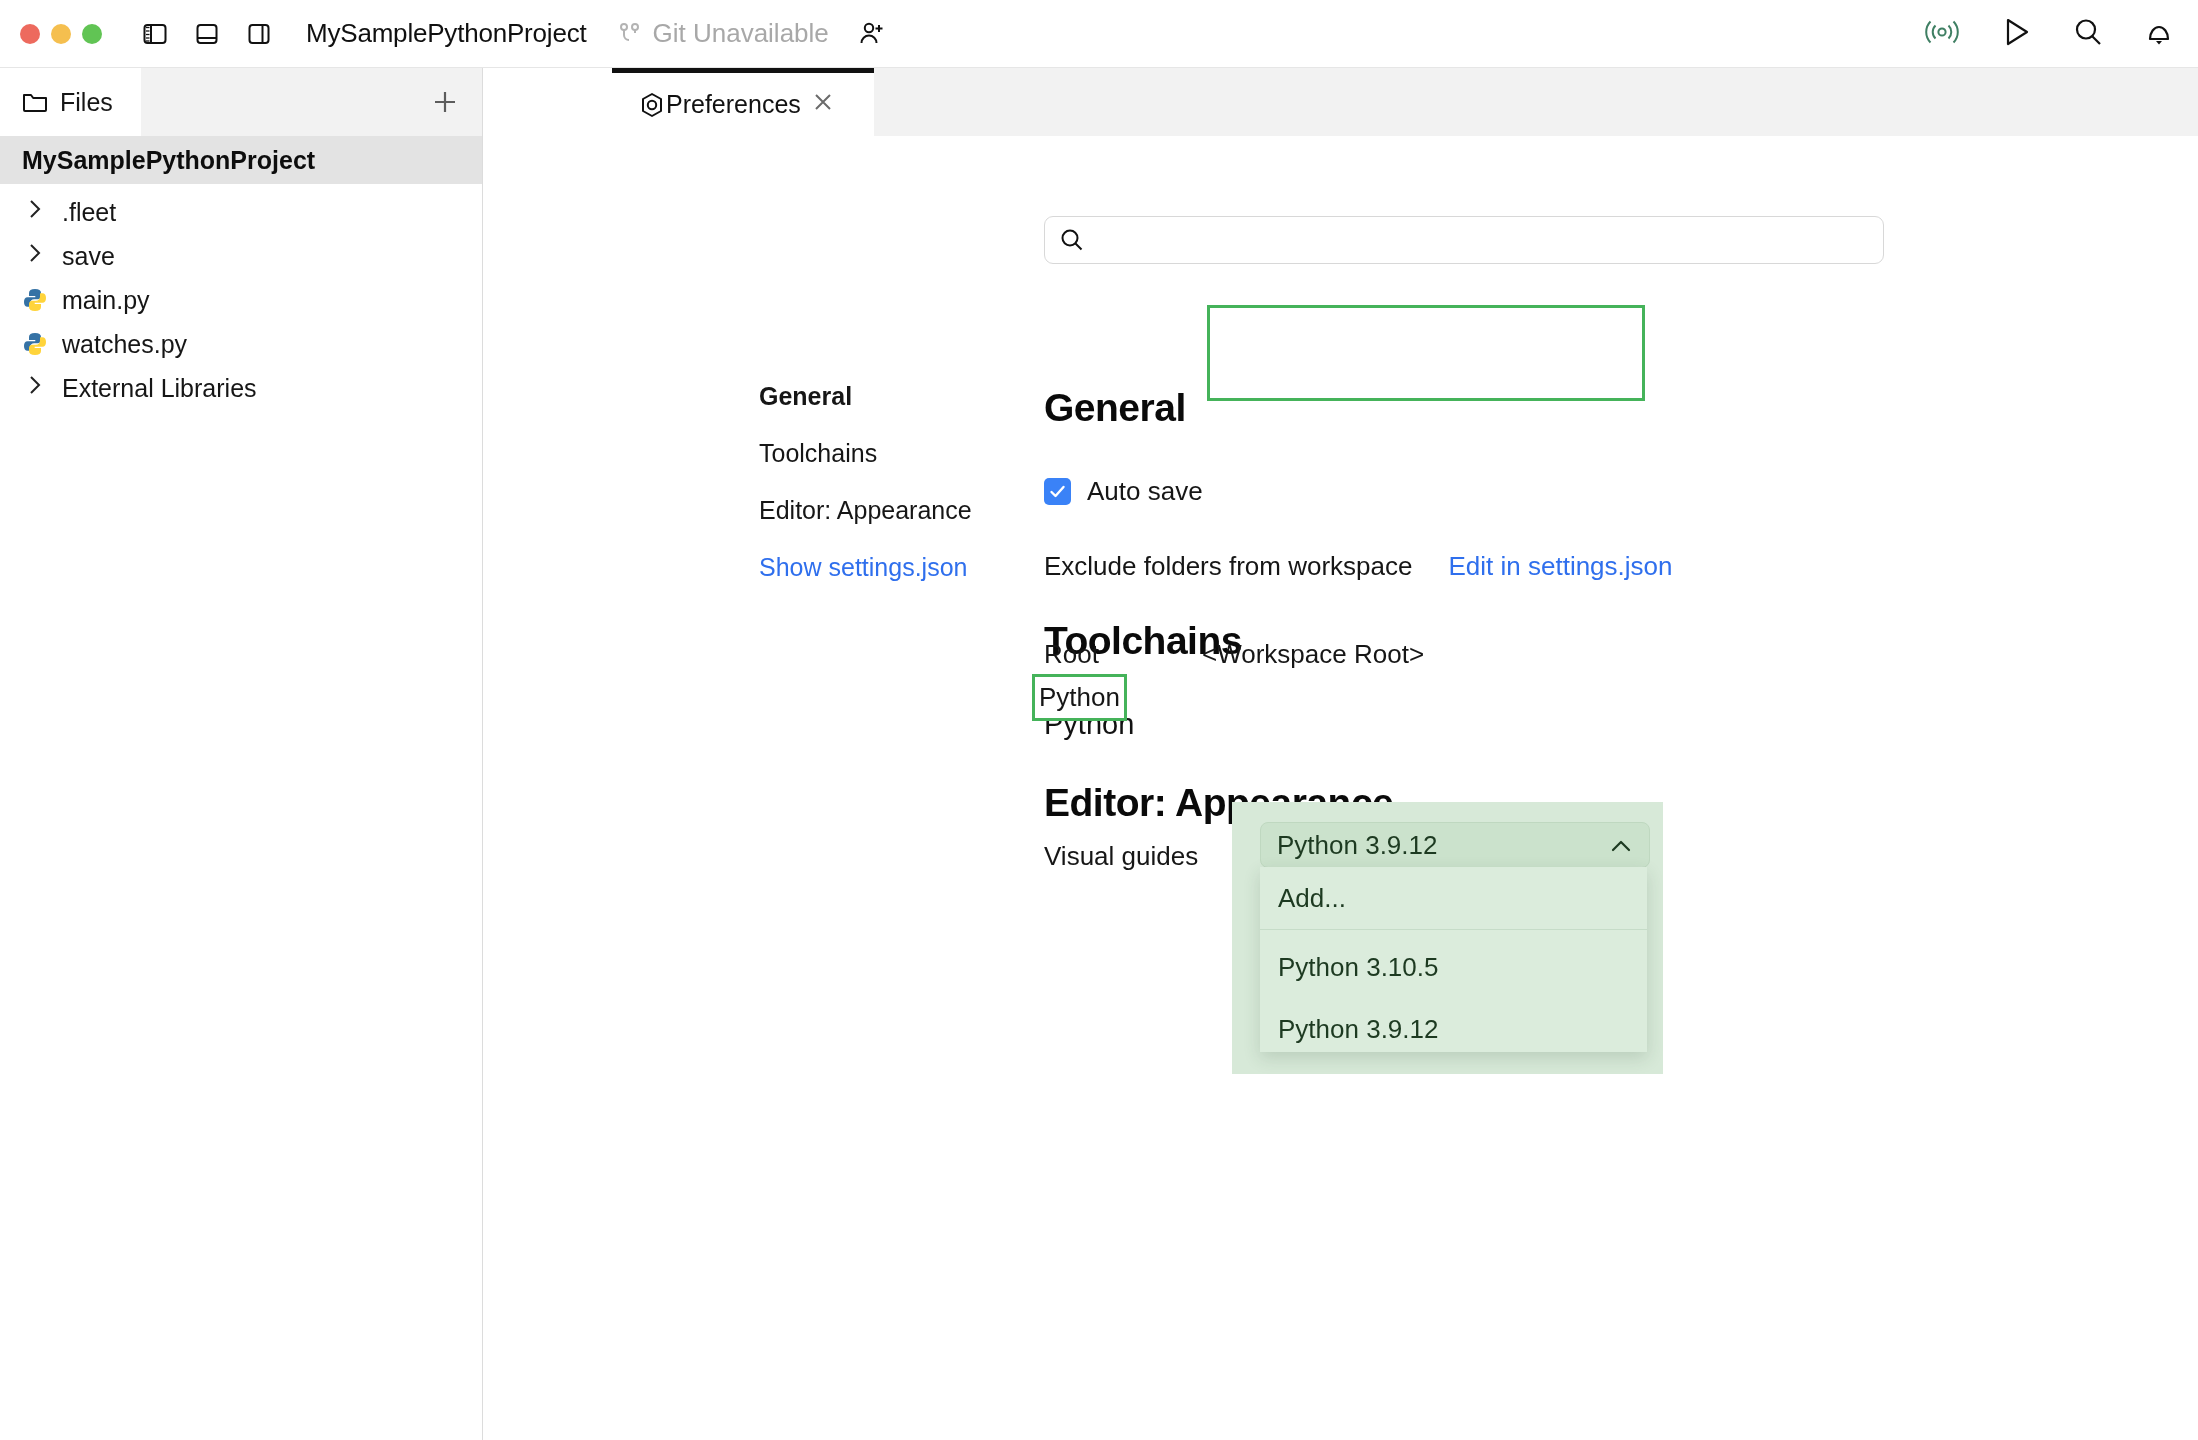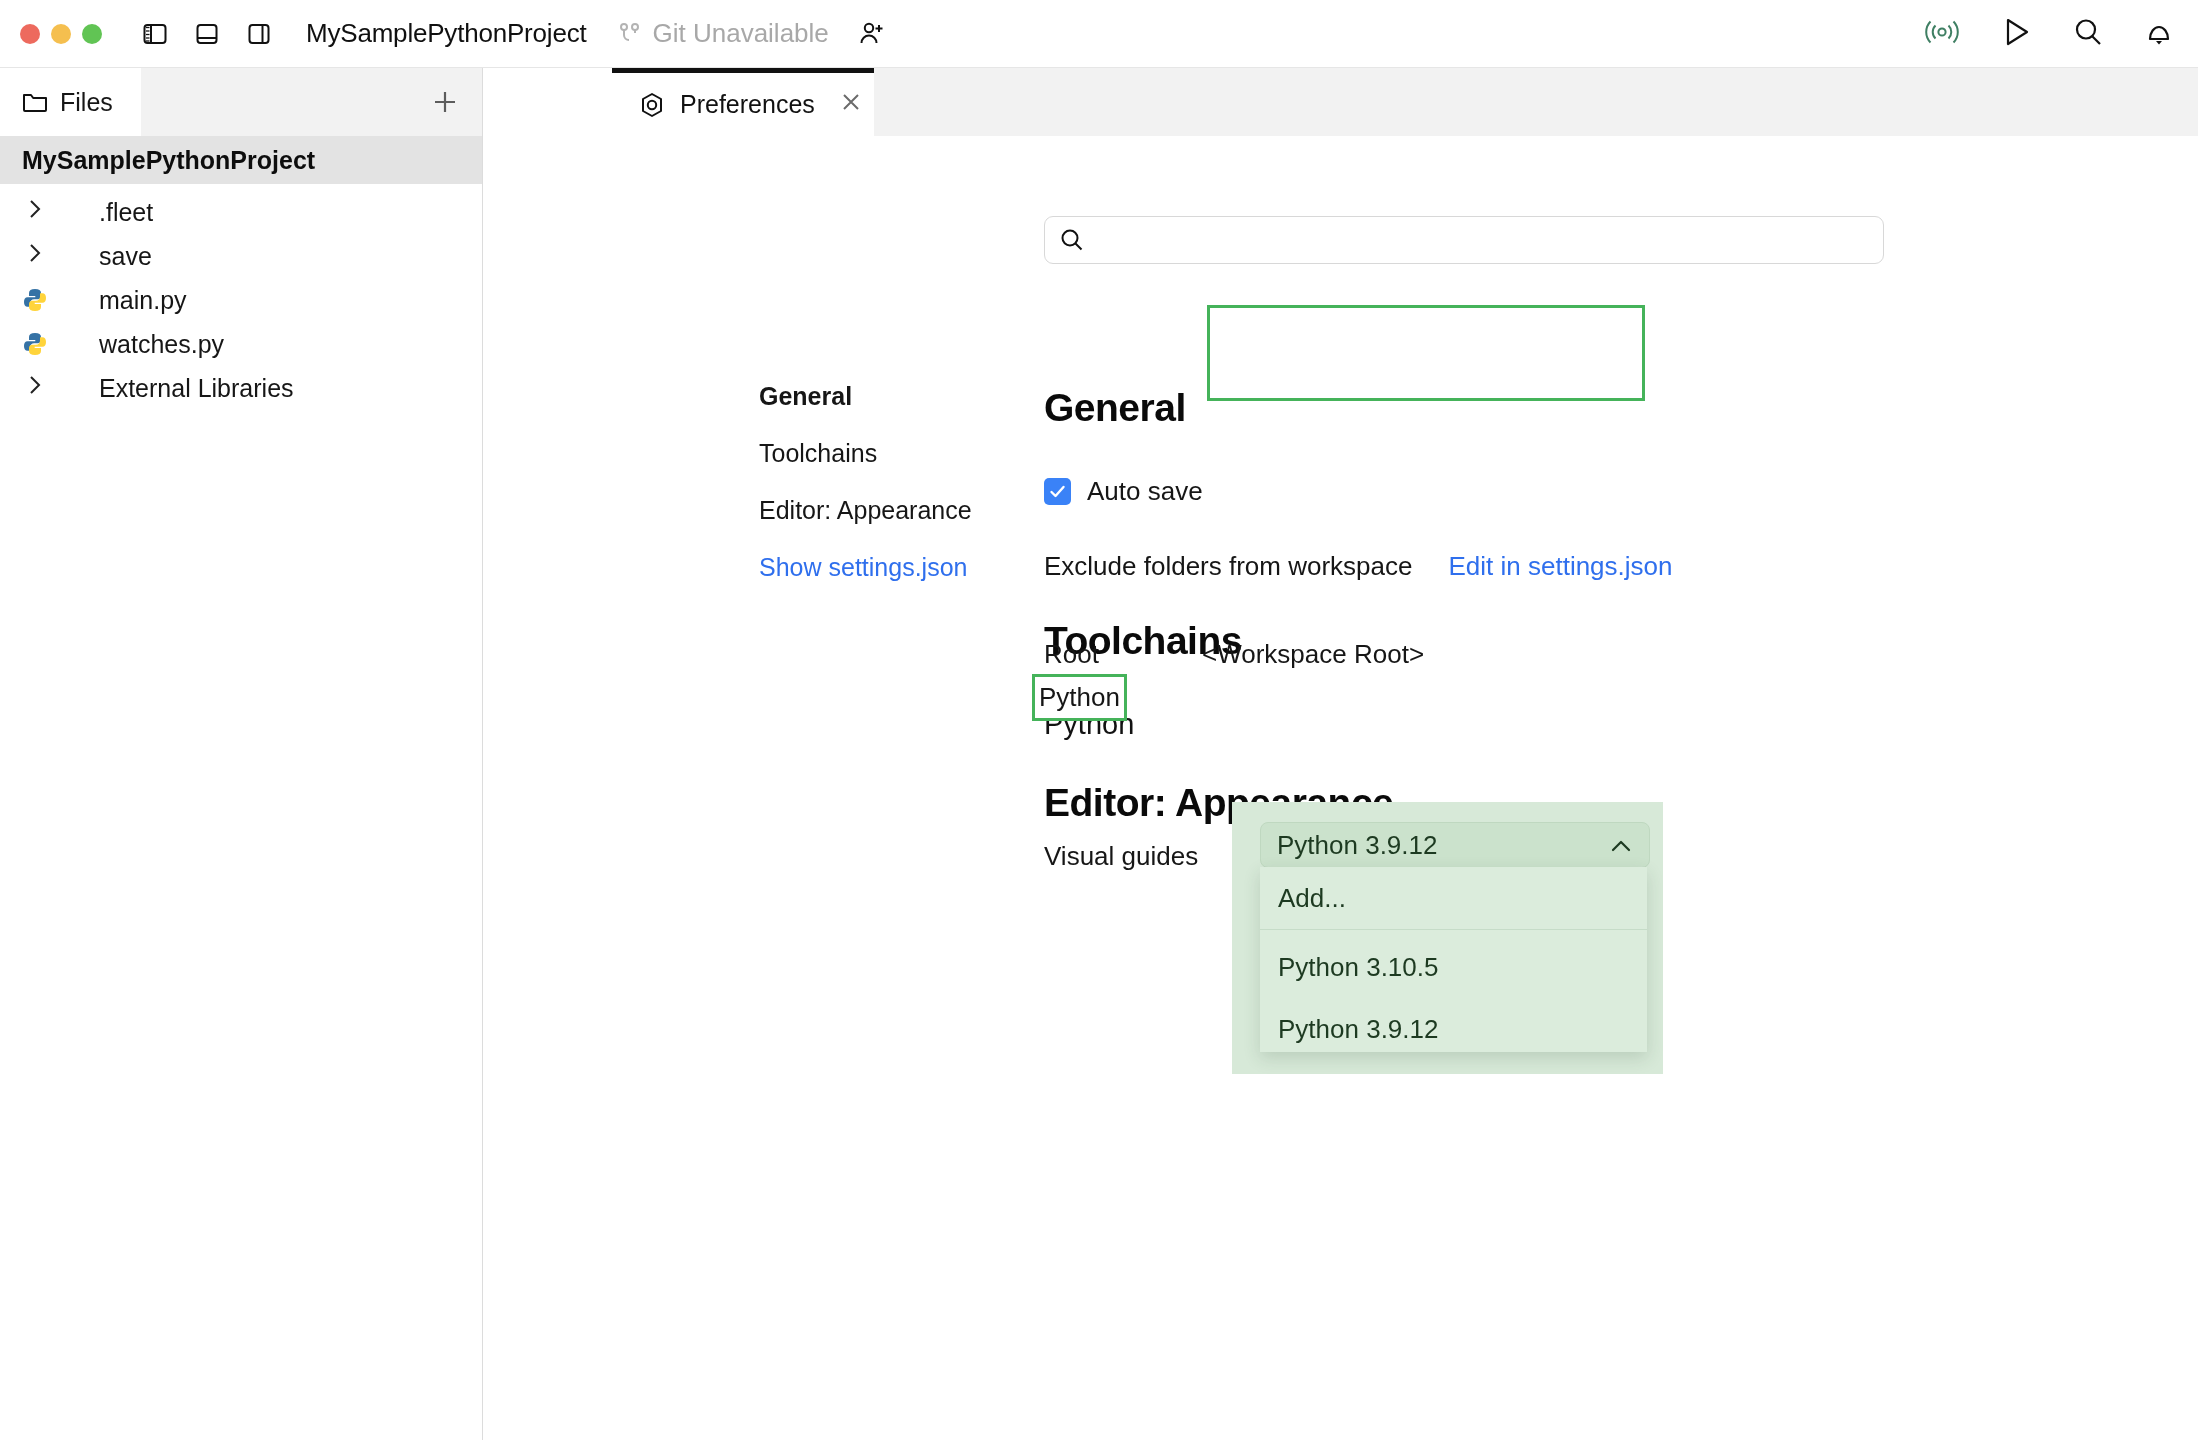--- a/index.html
+++ b/index.html
@@ -71,38 +71,38 @@
   }
   .sb-root {
     height: 48px; background: #e3e3e3;
     display: flex; align-items: center;
     padding-left: 22px;
     font-size: 25px; font-weight: bold; color: #0d0d0d;
   }
   .tree { padding-top: 6px; }
   .tree-row {
     height: 44px; display: flex; align-items: center;
-    padding-left: 22px; font-size: 25px; color: #161616; gap: 37px;
+    padding-left: 22px; font-size: 25px; color: #161616;
   }
   .chev {
     width: 26px; display: inline-block; text-align: center;
     color: #222; font-size: 22px; margin-right: 14px;
   }
   .py-ico { width: 26px; height: 26px; margin-right: 14px; flex: none; }
 
   
   .ed-tabbar {
     position: absolute; left: 612px; top: 68px; width: 1586px; height: 68px;
     background: #f2f2f2;
   }
   .ed-tab {
     position: absolute; left: 0; top: 0; height: 68px; width: 262px;
     background: #ffffff;
     border-top: 5px solid #111111;
-    display: flex; align-items: center; gap: 14px;
+    display: flex; align-items: center; 
     padding-left: 26px;
     font-size: 25px; color: #111;
   }
   .ed-tab-close { margin-left: 10px; color: #6b6b6b; }
 
   
   .content {
     position: absolute; left: 612px; top: 136px; width: 1586px; height: 1304px;
     background: #ffffff;
   }

